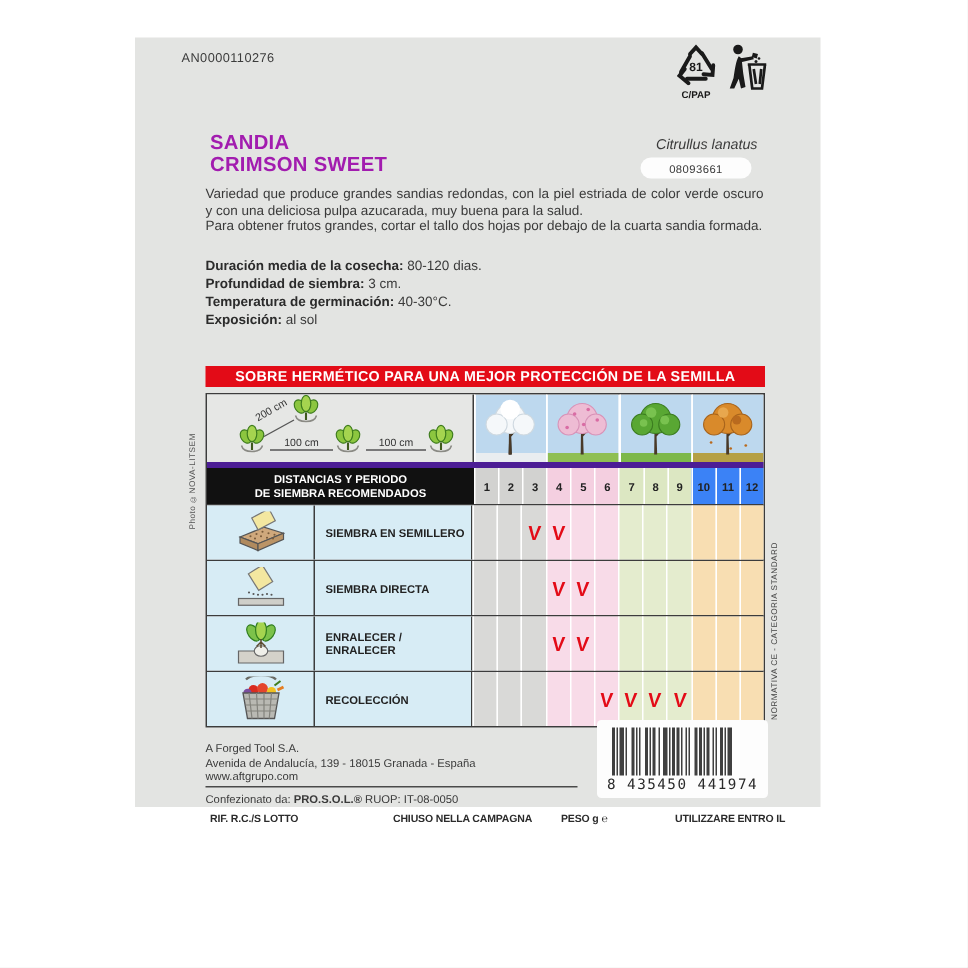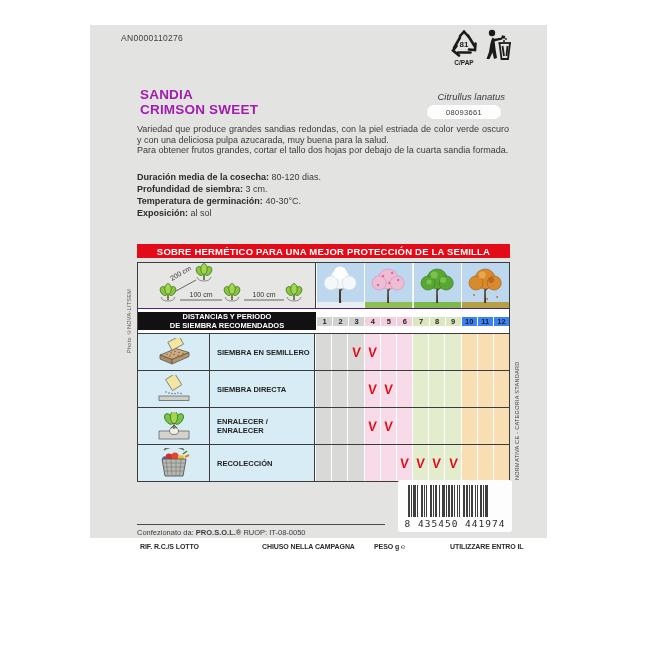--- a/index.html
+++ b/index.html
@@ -27,21 +27,21 @@
 
   .banner{position:absolute;left:47px;top:219px;width:373px;height:14px;background:#e30b17;color:#fff;
           font-size:9.5px;font-weight:bold;display:flex;align-items:center;justify-content:center;letter-spacing:.2px;}
 
   
   .calendar{position:absolute;left:47px;top:237px;width:373px;border:1px solid #3c3c3c;box-sizing:border-box;background:#fff;}
   .season-row{display:flex;height:45px;}
   .picto{width:178px;background:#e6e7e5;border-right:1px solid #3c3c3c;box-sizing:border-box;position:relative;}
   .season{flex:1;border-left:1px solid #fff;overflow:hidden;}
   .season svg{display:block;}
-  .header-row{display:flex;height:24px;border-top:1px solid #4c1d95;align-items:center;}
+  .header-row{display:flex;height:24px;border-top:4px solid #4c1d95;}
   .head-left{width:178px;background:#111;color:#fff;font-size:7.5px;font-weight:bold;text-align:center;
              display:flex;flex-direction:column;justify-content:center;line-height:9px;box-sizing:border-box;}
   .month-cell{flex:1;display:flex;align-items:center;justify-content:center;font-size:7.5px;font-weight:bold;color:#222;
               border-left:1px solid #fff;}
   .cal-row{display:flex;height:36px;border-top:1px solid #3c3c3c;}
   .icon-cell{width:72px;background:#d7ecf5;border-right:1px solid #3c3c3c;box-sizing:border-box;
              display:flex;align-items:center;justify-content:center;}
   .label-cell{width:105px;background:#d7ecf5;border-right:1px solid #3c3c3c;box-sizing:border-box;
               font-size:7.5px;font-weight:bold;color:#222;display:flex;align-items:center;padding-left:7px;}
   .strip{flex:1;display:flex;}
@@ -383,20 +383,25 @@
             <div class="mcell c-green">
               <span class="chk">V</span>
             </div>
             <div class="mcell c-orange"></div>
             <div class="mcell c-orange"></div>
             <div class="mcell c-orange"></div>
           </div>
       </div>
     </div>
 
+    <div class="addr">
+      <div>A Forged Tool S.A.</div>
+      <div>Avenida de Andalucía, 139 - 18015 Granada - España</div>
+      <div>www.aftgrupo.com</div>
+    </div>
     <div class="addr-line"></div>
     <div class="packed"><span>Confezionato da: </span><b>PRO.S.O.L.®</b><span> RUOP: IT-08-0050</span></div>
 
     <div class="barcode-box">
       <div class="bars" id="barcode-bars">
           <div class="bar" style="width: 2.1px;"></div>
           <div class="sp" style="width: 1.05px;"></div>
           <div class="bar" style="width: 1.05px;"></div>
           <div class="sp" style="width: 1.05px;"></div>
           <div class="bar" style="width: 3.15px;"></div>

